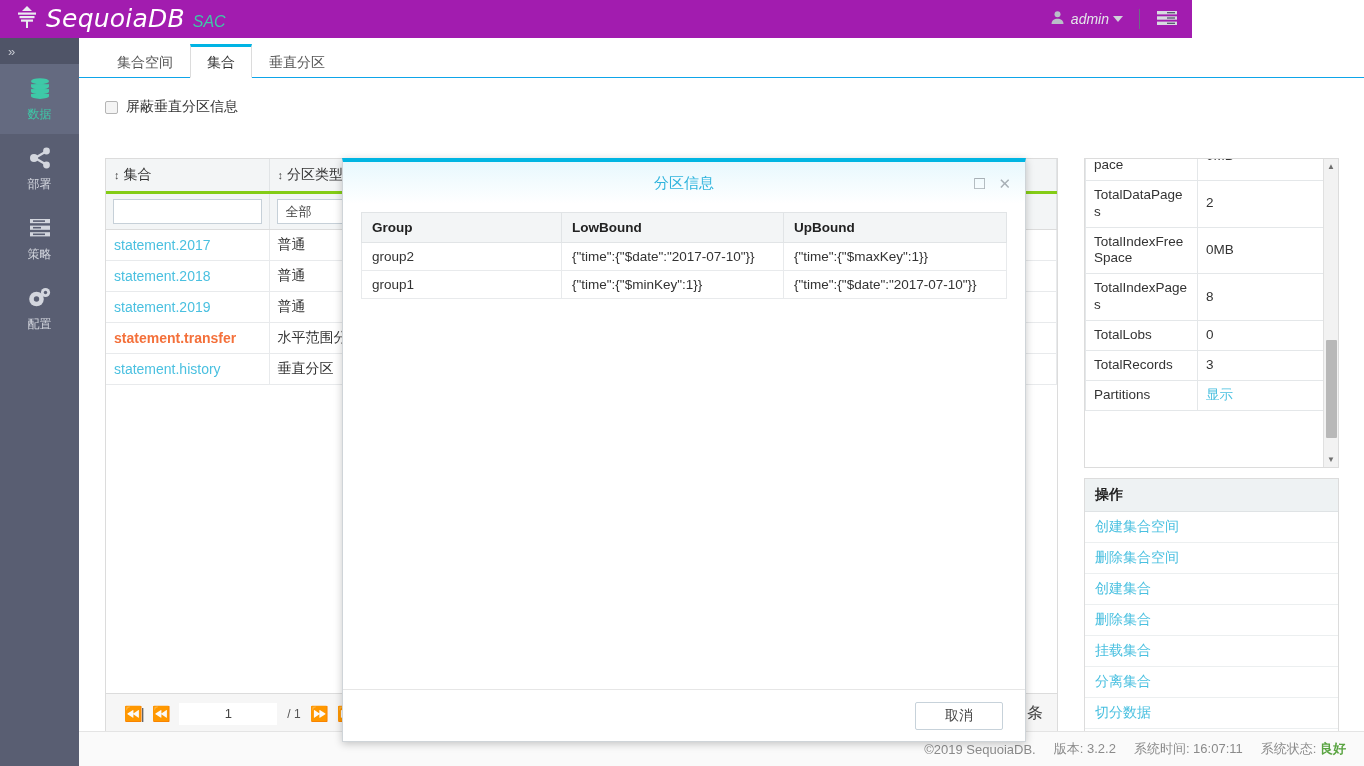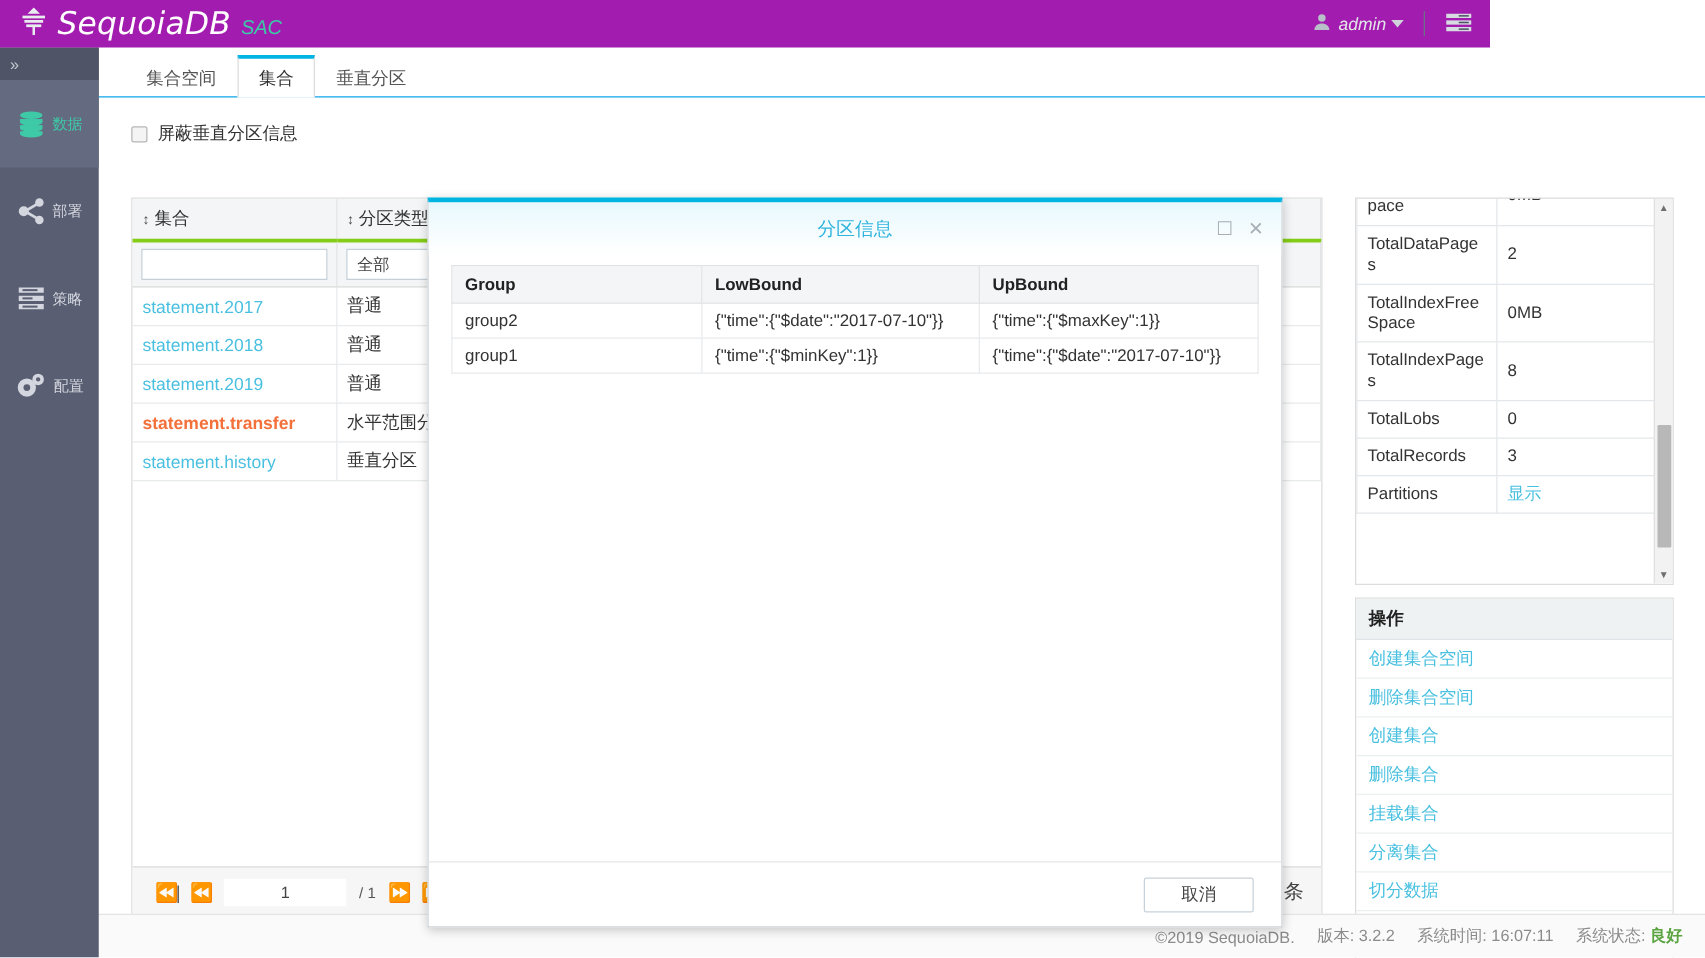--- a/index.html
+++ b/index.html
@@ -34,21 +34,21 @@
   
   #sidebar {
     position: absolute; left: 0; top: 38px; width: 79px; height: 728px;
     background: #595e72; z-index: 30;
   }
   #collapse {
     height: 26px; display: flex; align-items: center; padding-left: 8px;
     color: #c6c9d2; font-size: 13px; background: #4f5467; cursor: pointer;
   }
   .nav-item {
-    height: 70px; display: flex; 
+    height: 70px; display: flex; flex-direction: column;
     align-items: center; justify-content: center; cursor: pointer;
     color: #d3d6de; gap: 5px;
   }
   .nav-item.active { background: #646a80; color: #3ec9a7; }
   .nav-item .ico { height: 26px; display: flex; align-items: center; }
   .nav-item .lbl { font-size: 12px; }
 
   
   #content {
     position: absolute; left: 79px; top: 38px;

